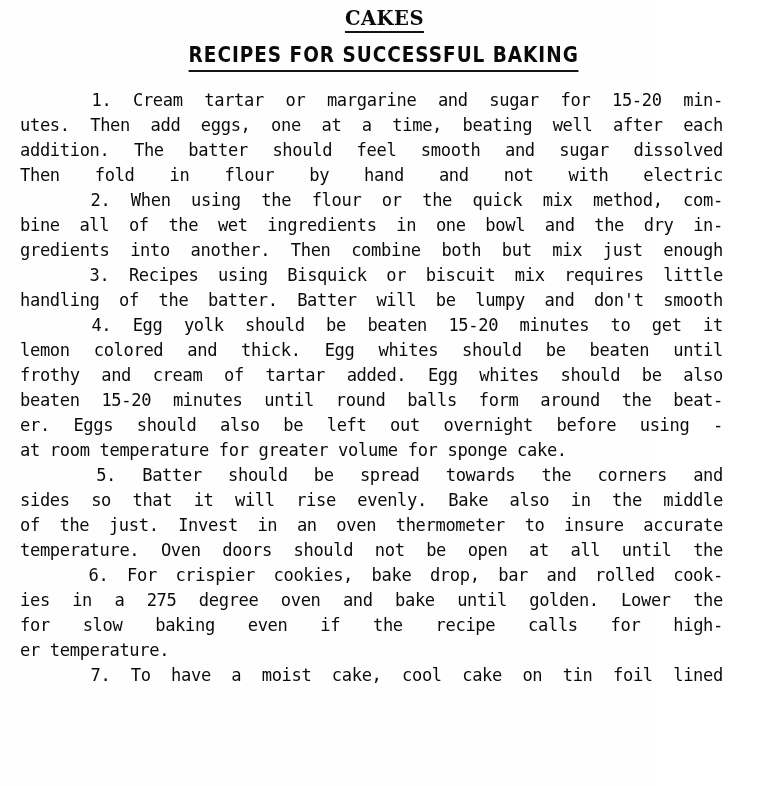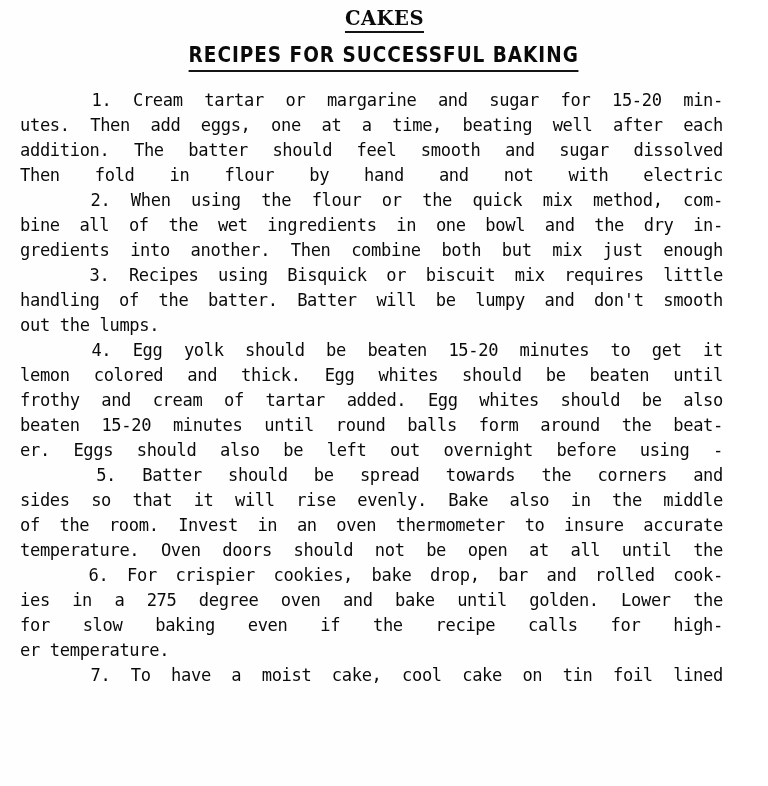--- a/index.html
+++ b/index.html
@@ -233,21 +233,20 @@
           <span class="word">the</span>
           <span class="word">batter.</span>
           <span class="word">Batter</span>
           <span class="word">will</span>
           <span class="word">be</span>
           <span class="word">lumpy</span>
           <span class="word">and</span>
           <span class="word">don't</span>
           <span class="word">smooth</span>
         </span>
-        <span class="line">out the lumps.</span>
       </p>
       <p class="para">
         <span class="line just">
           <span style="width: 50px;"></span>
           <span class="word">4.</span>
           <span class="word">Egg</span>
           <span class="word">yolk</span>
           <span class="word">should</span>
           <span class="word">be</span>
           <span class="word">beaten</span>
@@ -300,20 +299,21 @@
           <span class="word">should</span>
           <span class="word">also</span>
           <span class="word">be</span>
           <span class="word">left</span>
           <span class="word">out</span>
           <span class="word">overnight</span>
           <span class="word">before</span>
           <span class="word">using</span>
           <span class="word">-</span>
         </span>
+        <span class="line">at room temperature for greater volume for sponge cake.</span>
       </p>
       <p class="para">
         <span class="line just">
           <span style="width: 50px;"></span>
           <span class="word">5.</span>
           <span class="word">Batter</span>
           <span class="word">should</span>
           <span class="word">be</span>
           <span class="word">spread</span>
           <span class="word">towards</span>
@@ -331,21 +331,21 @@
           <span class="word">evenly.</span>
           <span class="word">Bake</span>
           <span class="word">also</span>
           <span class="word">in</span>
           <span class="word">the</span>
           <span class="word">middle</span>
         </span>
         <span class="line just">
           <span class="word">of</span>
           <span class="word">the</span>
-          <span class="word">room.</span>
+          <span class="word">just.</span>
           <span class="word">Invest</span>
           <span class="word">in</span>
           <span class="word">an</span>
           <span class="word">oven</span>
           <span class="word">thermometer</span>
           <span class="word">to</span>
           <span class="word">insure</span>
           <span class="word">accurate</span>
         </span>
         <span class="line just">

